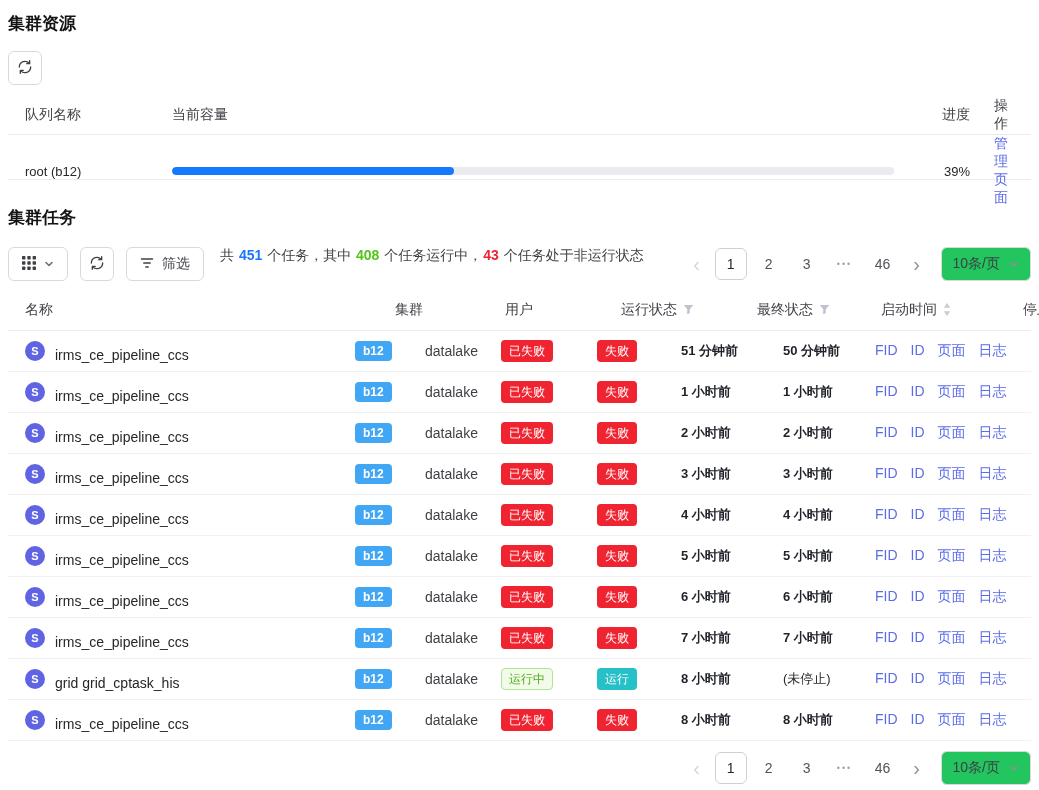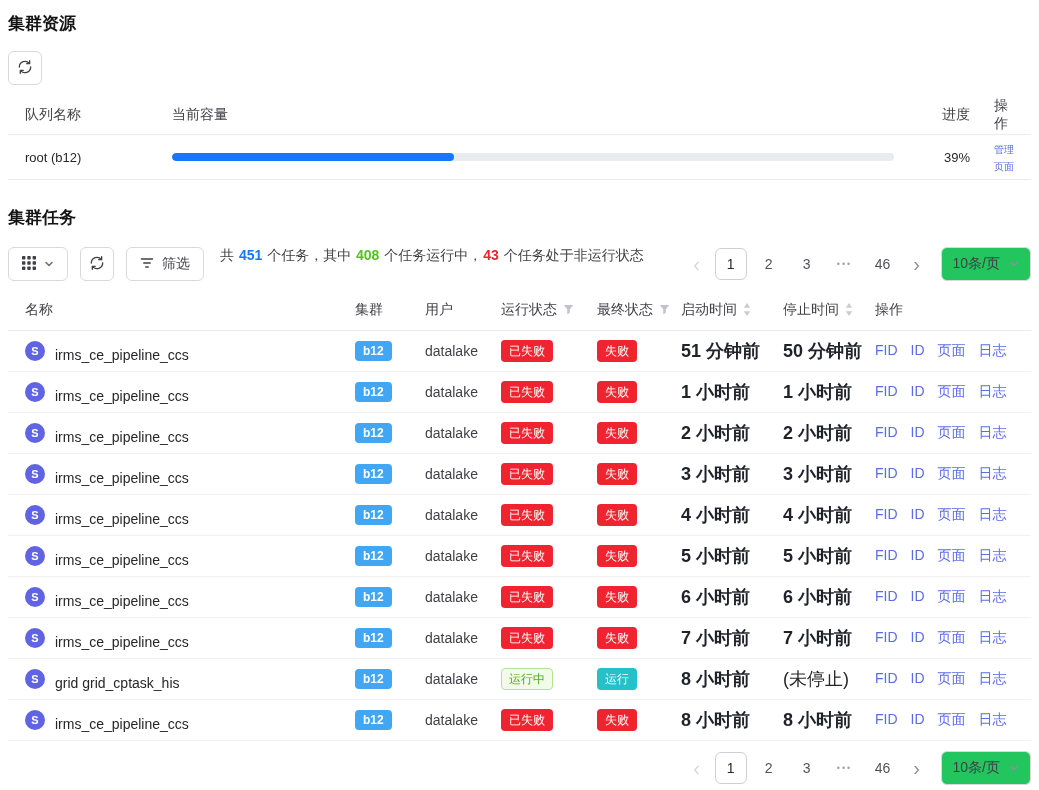--- a/index.html
+++ b/index.html
@@ -34,21 +34,21 @@
     display: grid; grid-template-columns: 123px 722px 52px 1fr;
     column-gap: 24px; align-items: center; padding: 0 17px;
   }
   .res-head { height: 40px; border-bottom: 1px solid #ebebee; color: #3f3f46; }
   .res-row  { height: 45px; border-bottom: 1px solid #ebebee; }
   .rh-right, .res-pct { text-align: right; }
   .res-queue { font-size: 13px; color: #27272a; }
   .progress-track { height: 8px; background: #e9ebef; border-radius: 5px; overflow: hidden; }
   .progress-fill { height: 100%; background: var(--progress-fill, #1677ff); border-radius: 5px; width: 0; }
   .res-pct { font-size: 13px; color: #27272a; }
-  .link { color: var(--link-indigo, #5b6ce9); cursor: pointer; text-decoration: none; font-size: 10px; }
+  .link { color: var(--link-indigo, #5b6ce9); cursor: pointer; text-decoration: none; font-size: 14px; }
 
   
   .toolbar { margin-top: 18px; display: flex; gap: 12px; }
   .summary { color: #3f3f46; margin-left: 4px; white-space: pre; }
   .summary b { font-weight: 700; margin: 0 1px; }
   .n-blue  { color: var(--accent-blue, #1677ff); }
   .n-green { color: var(--success-green, #52c41a); }
   .n-red   { color: var(--danger-red, #f5222d); }
   .spacer { flex: 1; }
 
@@ -65,39 +65,39 @@
   .page-size { height: 34px; border: 1px solid #d9d9d9; border-radius: 6px;
     display: inline-flex; align-items: center; gap: 9px; padding: 0 11px;
     font-size: 14px; color: #3f3f46; cursor: pointer; background: #22c55e; }
 
   
   .t-head, .t-row {
     display: grid;
     grid-template-columns: 330px 70px 76px 96px 84px 102px 92px 1fr;
     align-items: center; padding: 0 17px;
   }
-  .t-head { height: 42px; margin-top: 8px; border-bottom: 1px solid #ececf0; color: #3f3f46; }
+  .t-head { height: 42px; margin-top: 8px; border-bottom: 1px solid #ececf0; color: #3f3f46; gap: 40px; }
   .th { display: flex; align-items: center; gap: 6px; }
   .t-row { height: 41px; border-bottom: 1px solid #f1f1f4; }
 
   .name-cell { display: flex; align-items: center; }
   .avatar { width: 20px; height: 20px; border-radius: 50%; flex: none;
     background: var(--avatar-purple, #6064e3); color: #fff; font-size: 11px; font-weight: 700;
     display: inline-flex; align-items: center; justify-content: center; margin-right: 10px; }
   .task-name { color: #27272a; margin-top: 8px; }
   .user-cell { color: #3f3f46; }
 
   .badge { display: inline-block; border-radius: 4px; font-size: 12px; line-height: 1; }
   .badge-cluster { background: var(--cluster-badge-blue, #41a7f5); color: #fff; padding: 4px 8px; font-weight: 600; }
   .st { padding: 5px 8px; }
   .st-danger  { background: var(--danger-red, #f5222d); color: #fff; }
   .st-success { background: #f2fbe9; color: #4fae19; border: 1px solid #b3e394; padding: 4px 7px; }
   .st-cyan    { background: var(--running-cyan, #26c0c9); color: #fff; }
 
-  .time { font-weight: 700; font-size: 18px; color: #1f2229; }
+  .time { font-weight: 700; font-size: 13px; color: #1f2229; }
   .time.plain { font-weight: 400; color: #27272a; }
 
   .actions { display: flex; gap: 13px; }
   .actions a { color: var(--link-indigo, #5b6ce9); cursor: pointer; text-decoration: none; font-size: 14px; }
 
   .bottom-bar { display: flex; justify-content: flex-end; align-items: center; gap: 12px; margin-top: 10px; }
 </style>
 </head>
 <body>
 

